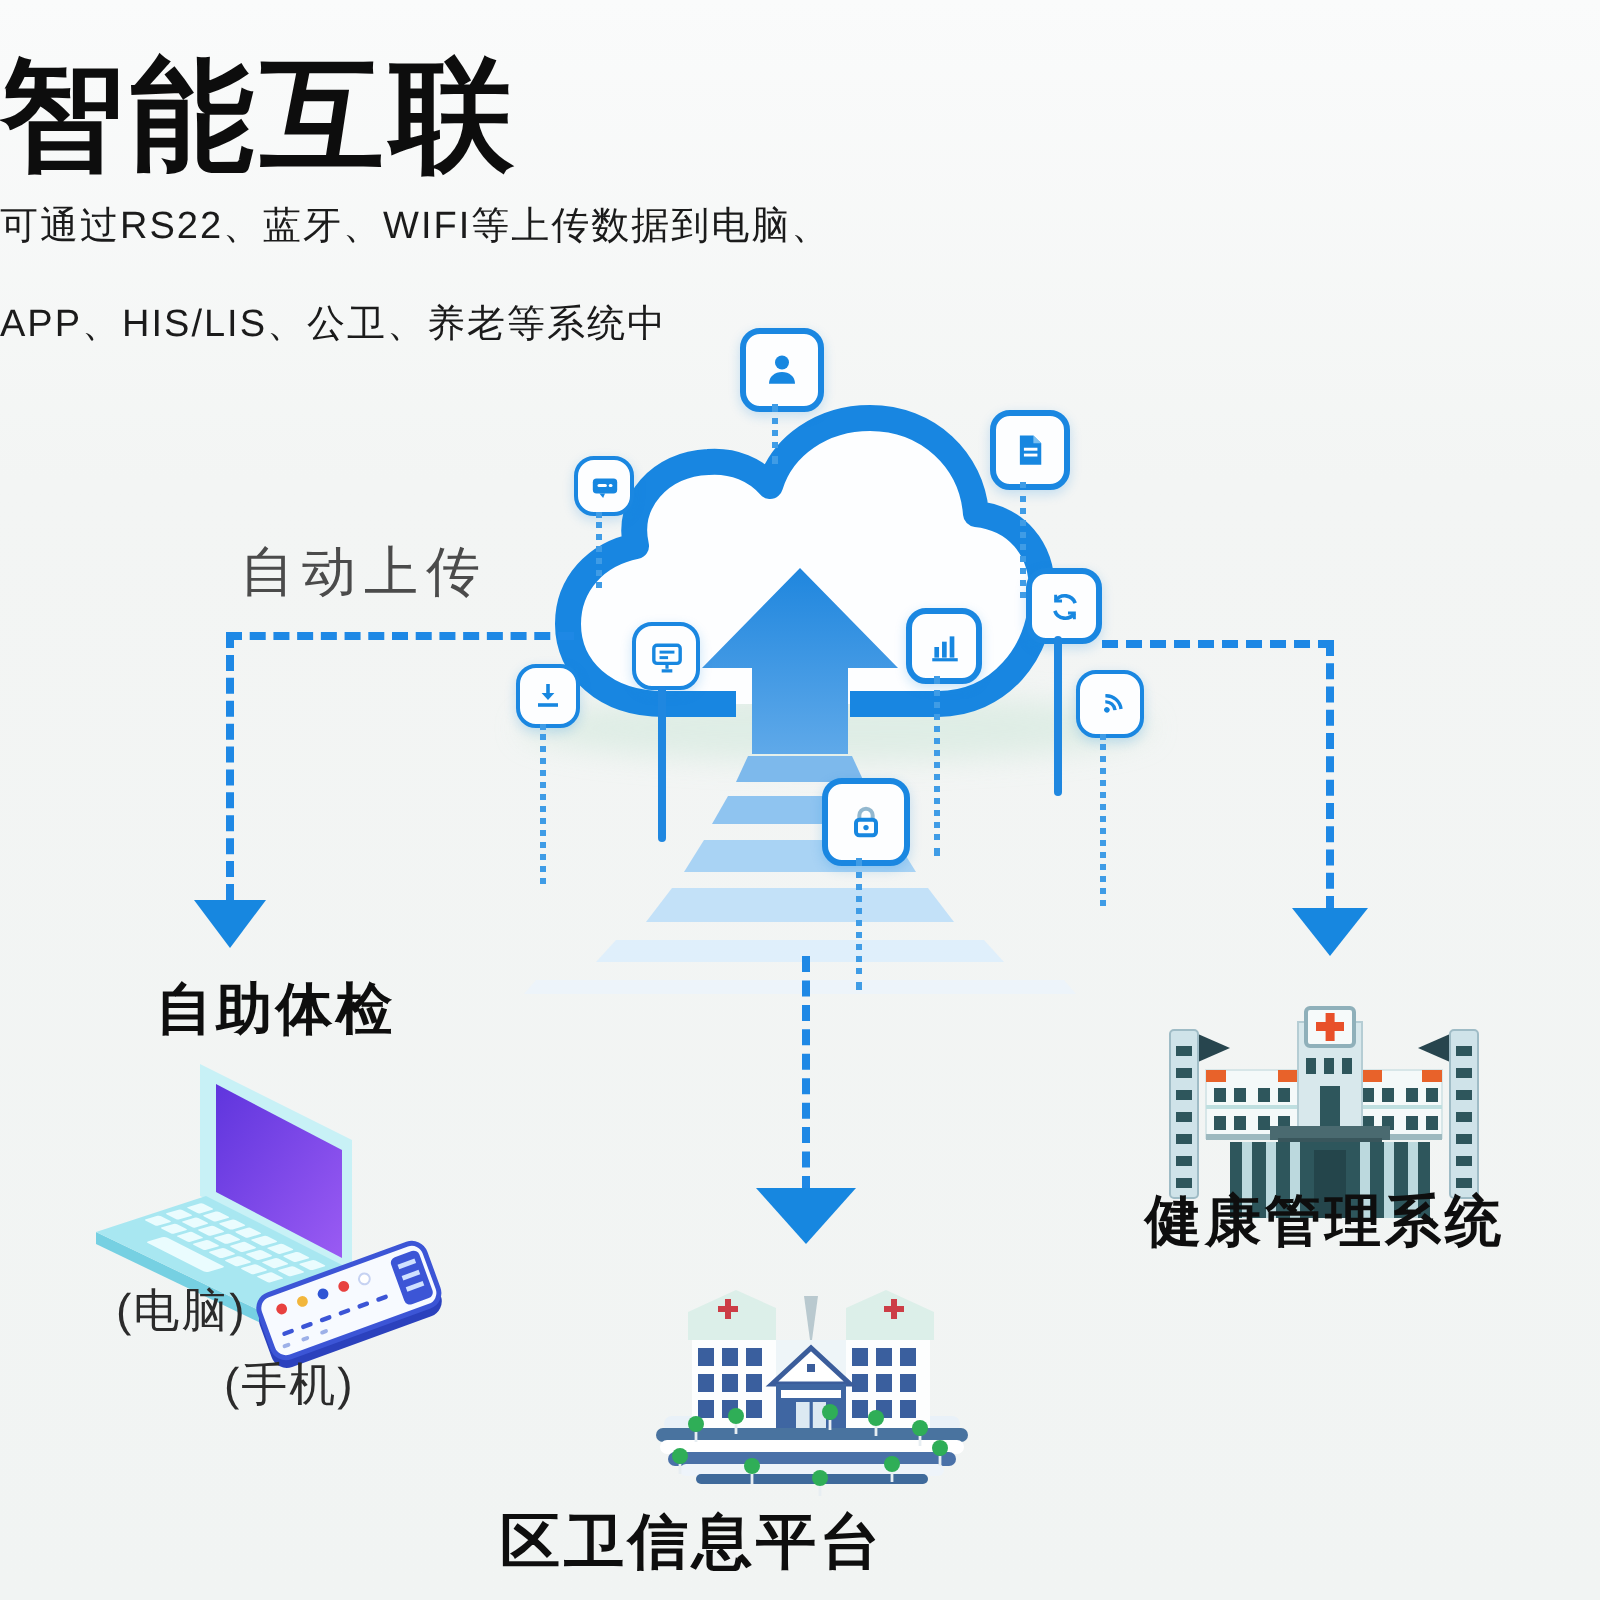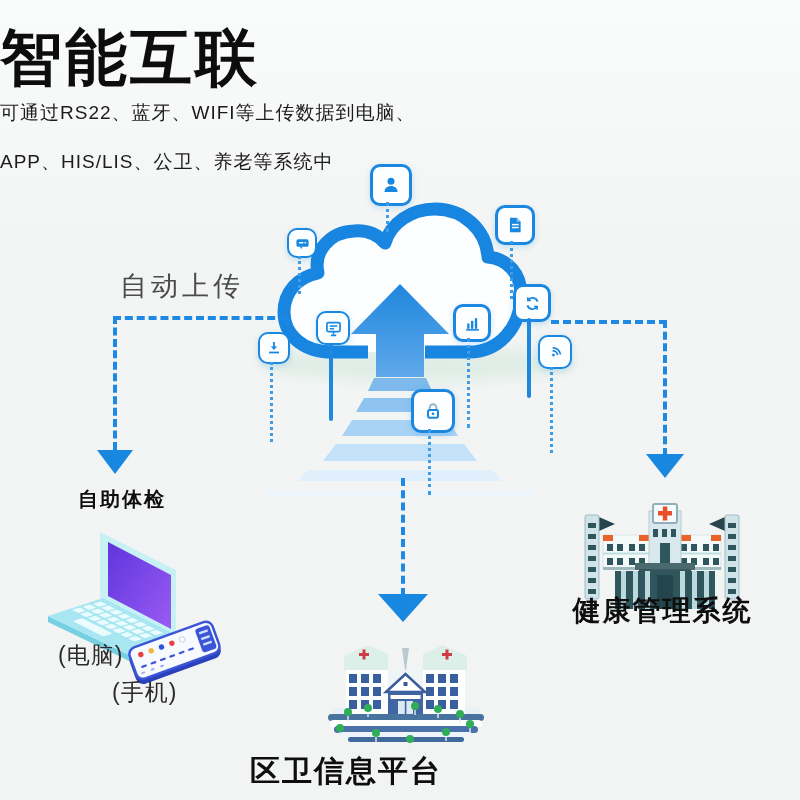--- a/index.html
+++ b/index.html
@@ -152,21 +152,21 @@
   <div class="abs dash-v" style="left:113px;top:316px;height:134px;"></div>
   <div class="abs tri-down" style="left:97px;top:450px;"></div>
 
   <div class="abs dash-h" style="left:551px;top:320px;width:116px;"></div>
   <div class="abs dash-v" style="left:663px;top:320px;height:136px;"></div>
   <div class="abs tri-down tri-mid" style="left:646px;top:454px;"></div>
 
   <div class="abs dash-v" style="left:401px;top:478px;height:118px;"></div>
   <div class="abs tri-down tri-big" style="left:378px;top:594px;"></div>
 
-  <div class="abs ep-title" style="left:78px;top:486px;font-size:20px;">自助体检</div>
+  <div class="abs ep-title" style="left:78px;top:486px;font-size:28px;">自助体检</div>
 
   <svg class="abs" style="left:48px;top:532px;" width="170" height="140" viewBox="0 0 170 140">
     <defs>
       <linearGradient id="pgrad" x1="0" y1="0" x2="1" y2="1">
         <stop offset="0" stop-color="#5f35dd"></stop>
           <stop offset="1" stop-color="#9a5bf3"></stop>
       </linearGradient>
       <clipPath id="kbclip">
           <polygon points="55,66 128,103 100,132 0,84"></polygon>
         </clipPath>

